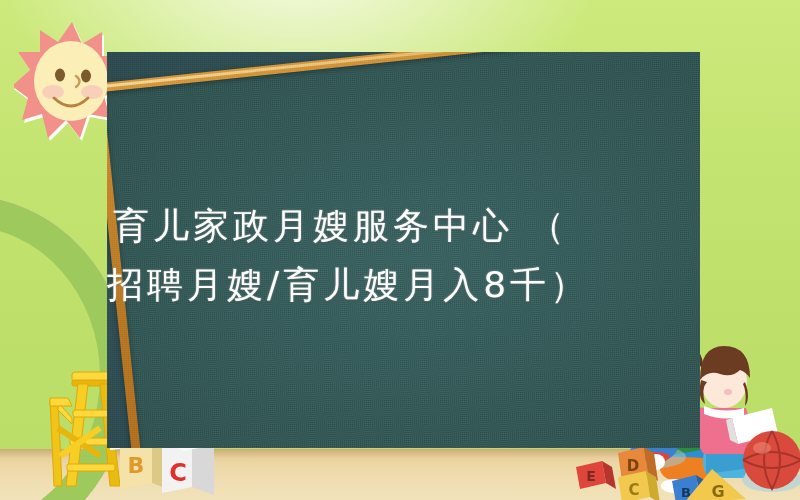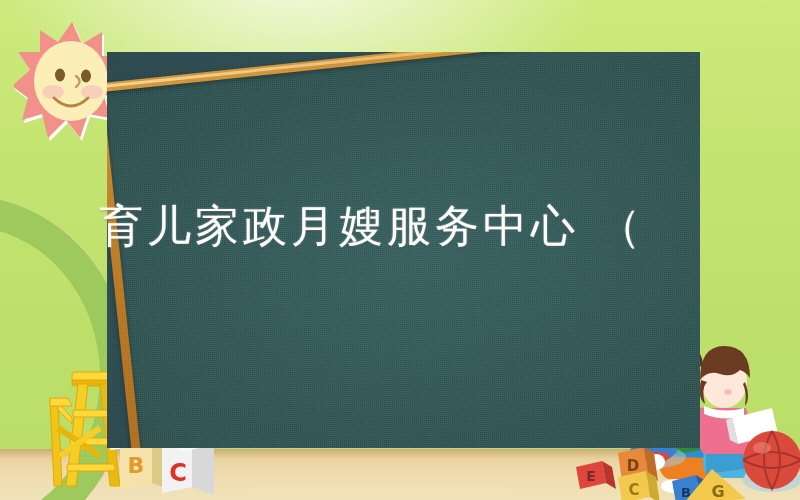--- a/index.html
+++ b/index.html
@@ -119,25 +119,25 @@
       repeating-linear-gradient(90deg, rgba(255,255,255,.018) 0 1px, rgba(0,0,0,.018) 1px 2px);
   }
   .tilt-board .topglint{
     position:absolute; left:10px; right:10px; top:2px; height:3px;
     background:linear-gradient(90deg,rgba(255,225,160,.85),rgba(255,225,160,.25));
     border-radius:3px;
   }
 
   
   .chalk-text{
-    position:absolute; left:99px; top:196px;
+    position:absolute; left:113px; top:196px;
     width:600px;
     color:#fdfdfb;
     font-family:"DejaVu Sans", sans-serif;
-    font-size:44px;
+    font-size:36px;
     line-height:59px;
     letter-spacing:4px;
     white-space:nowrap;
     text-shadow:0 0 2px rgba(255,255,255,.55), 0 1px 2px rgba(0,0,0,.28);
     z-index:40;
   }
   .chalk-text .ln{ display:block; }
   .chalk-text .ln2{ margin-left:-6px; }
 </style>
 </head>
@@ -337,15 +337,16 @@
 
   <div class="board-panel">
     <div class="tilt-board">
       <div class="topglint"></div>
       <div class="inner"></div>
     </div>
   </div>
 
   <div class="chalk-text">
     <span class="ln ln1">育儿家政月嫂服务中心 （</span>
+    <span class="ln ln2">招聘月嫂/育儿嫂月入8千）</span>
   </div>
 
 </div>
 
 </body></html>

